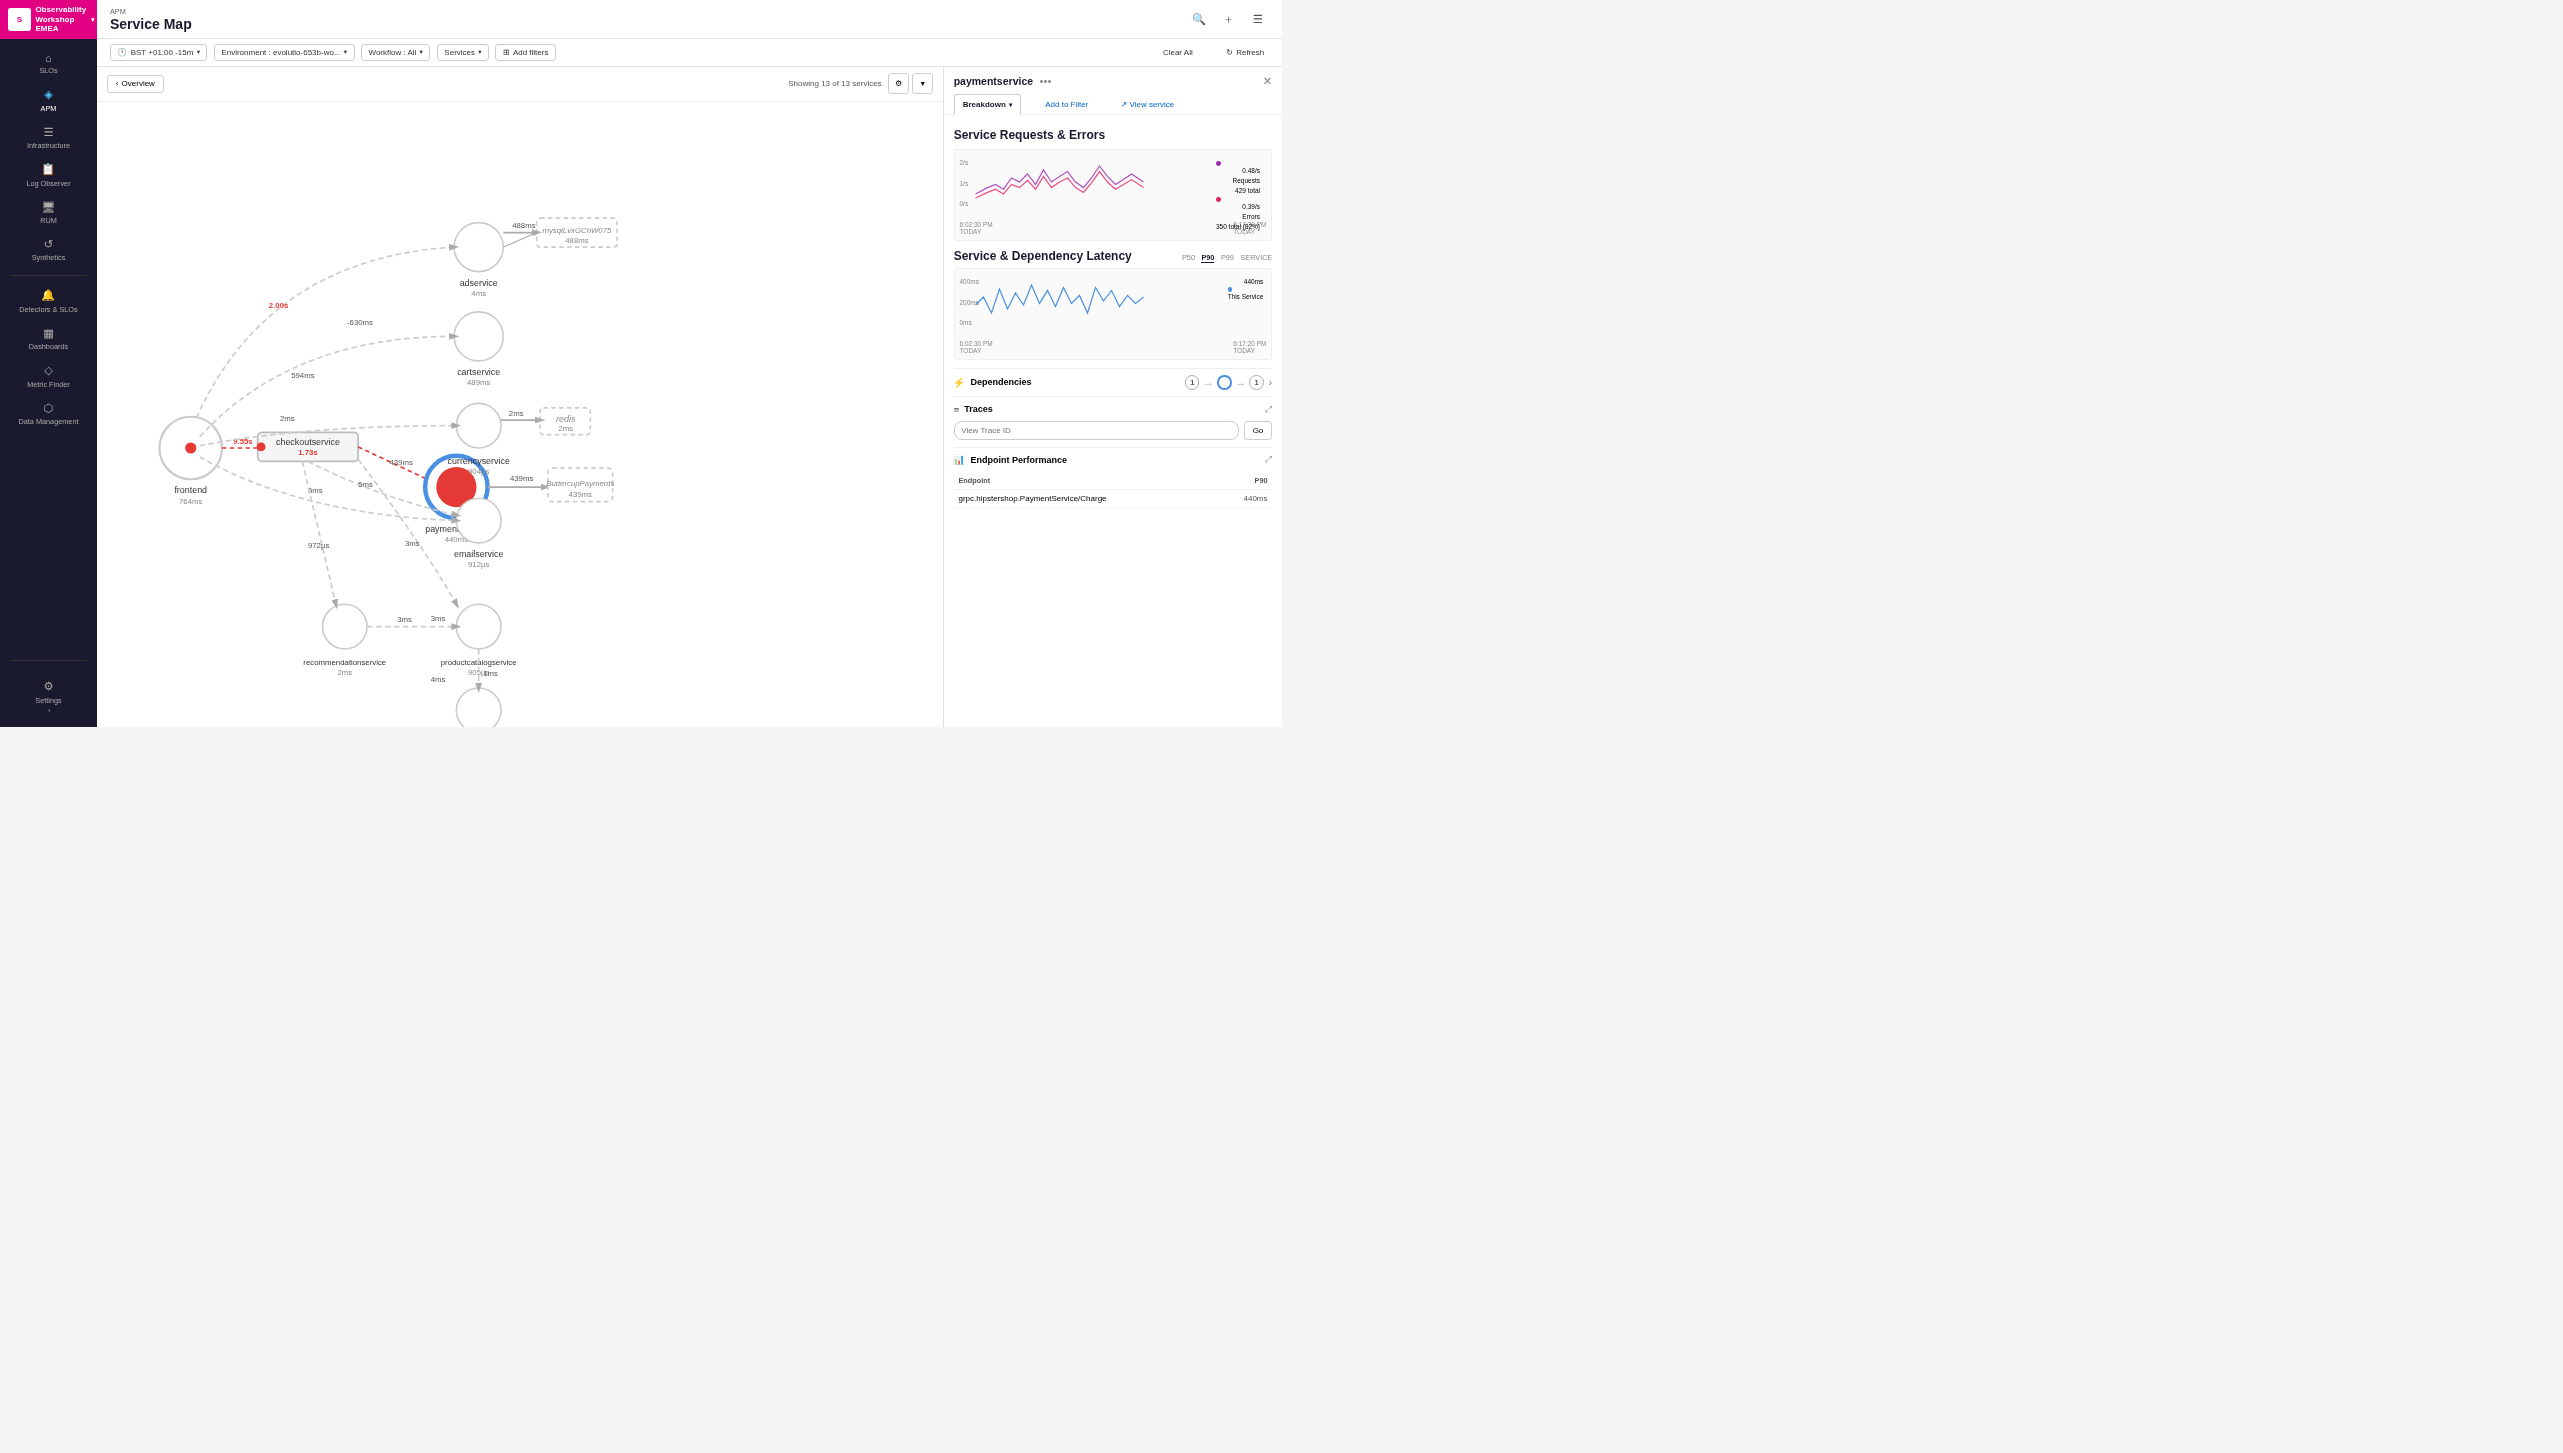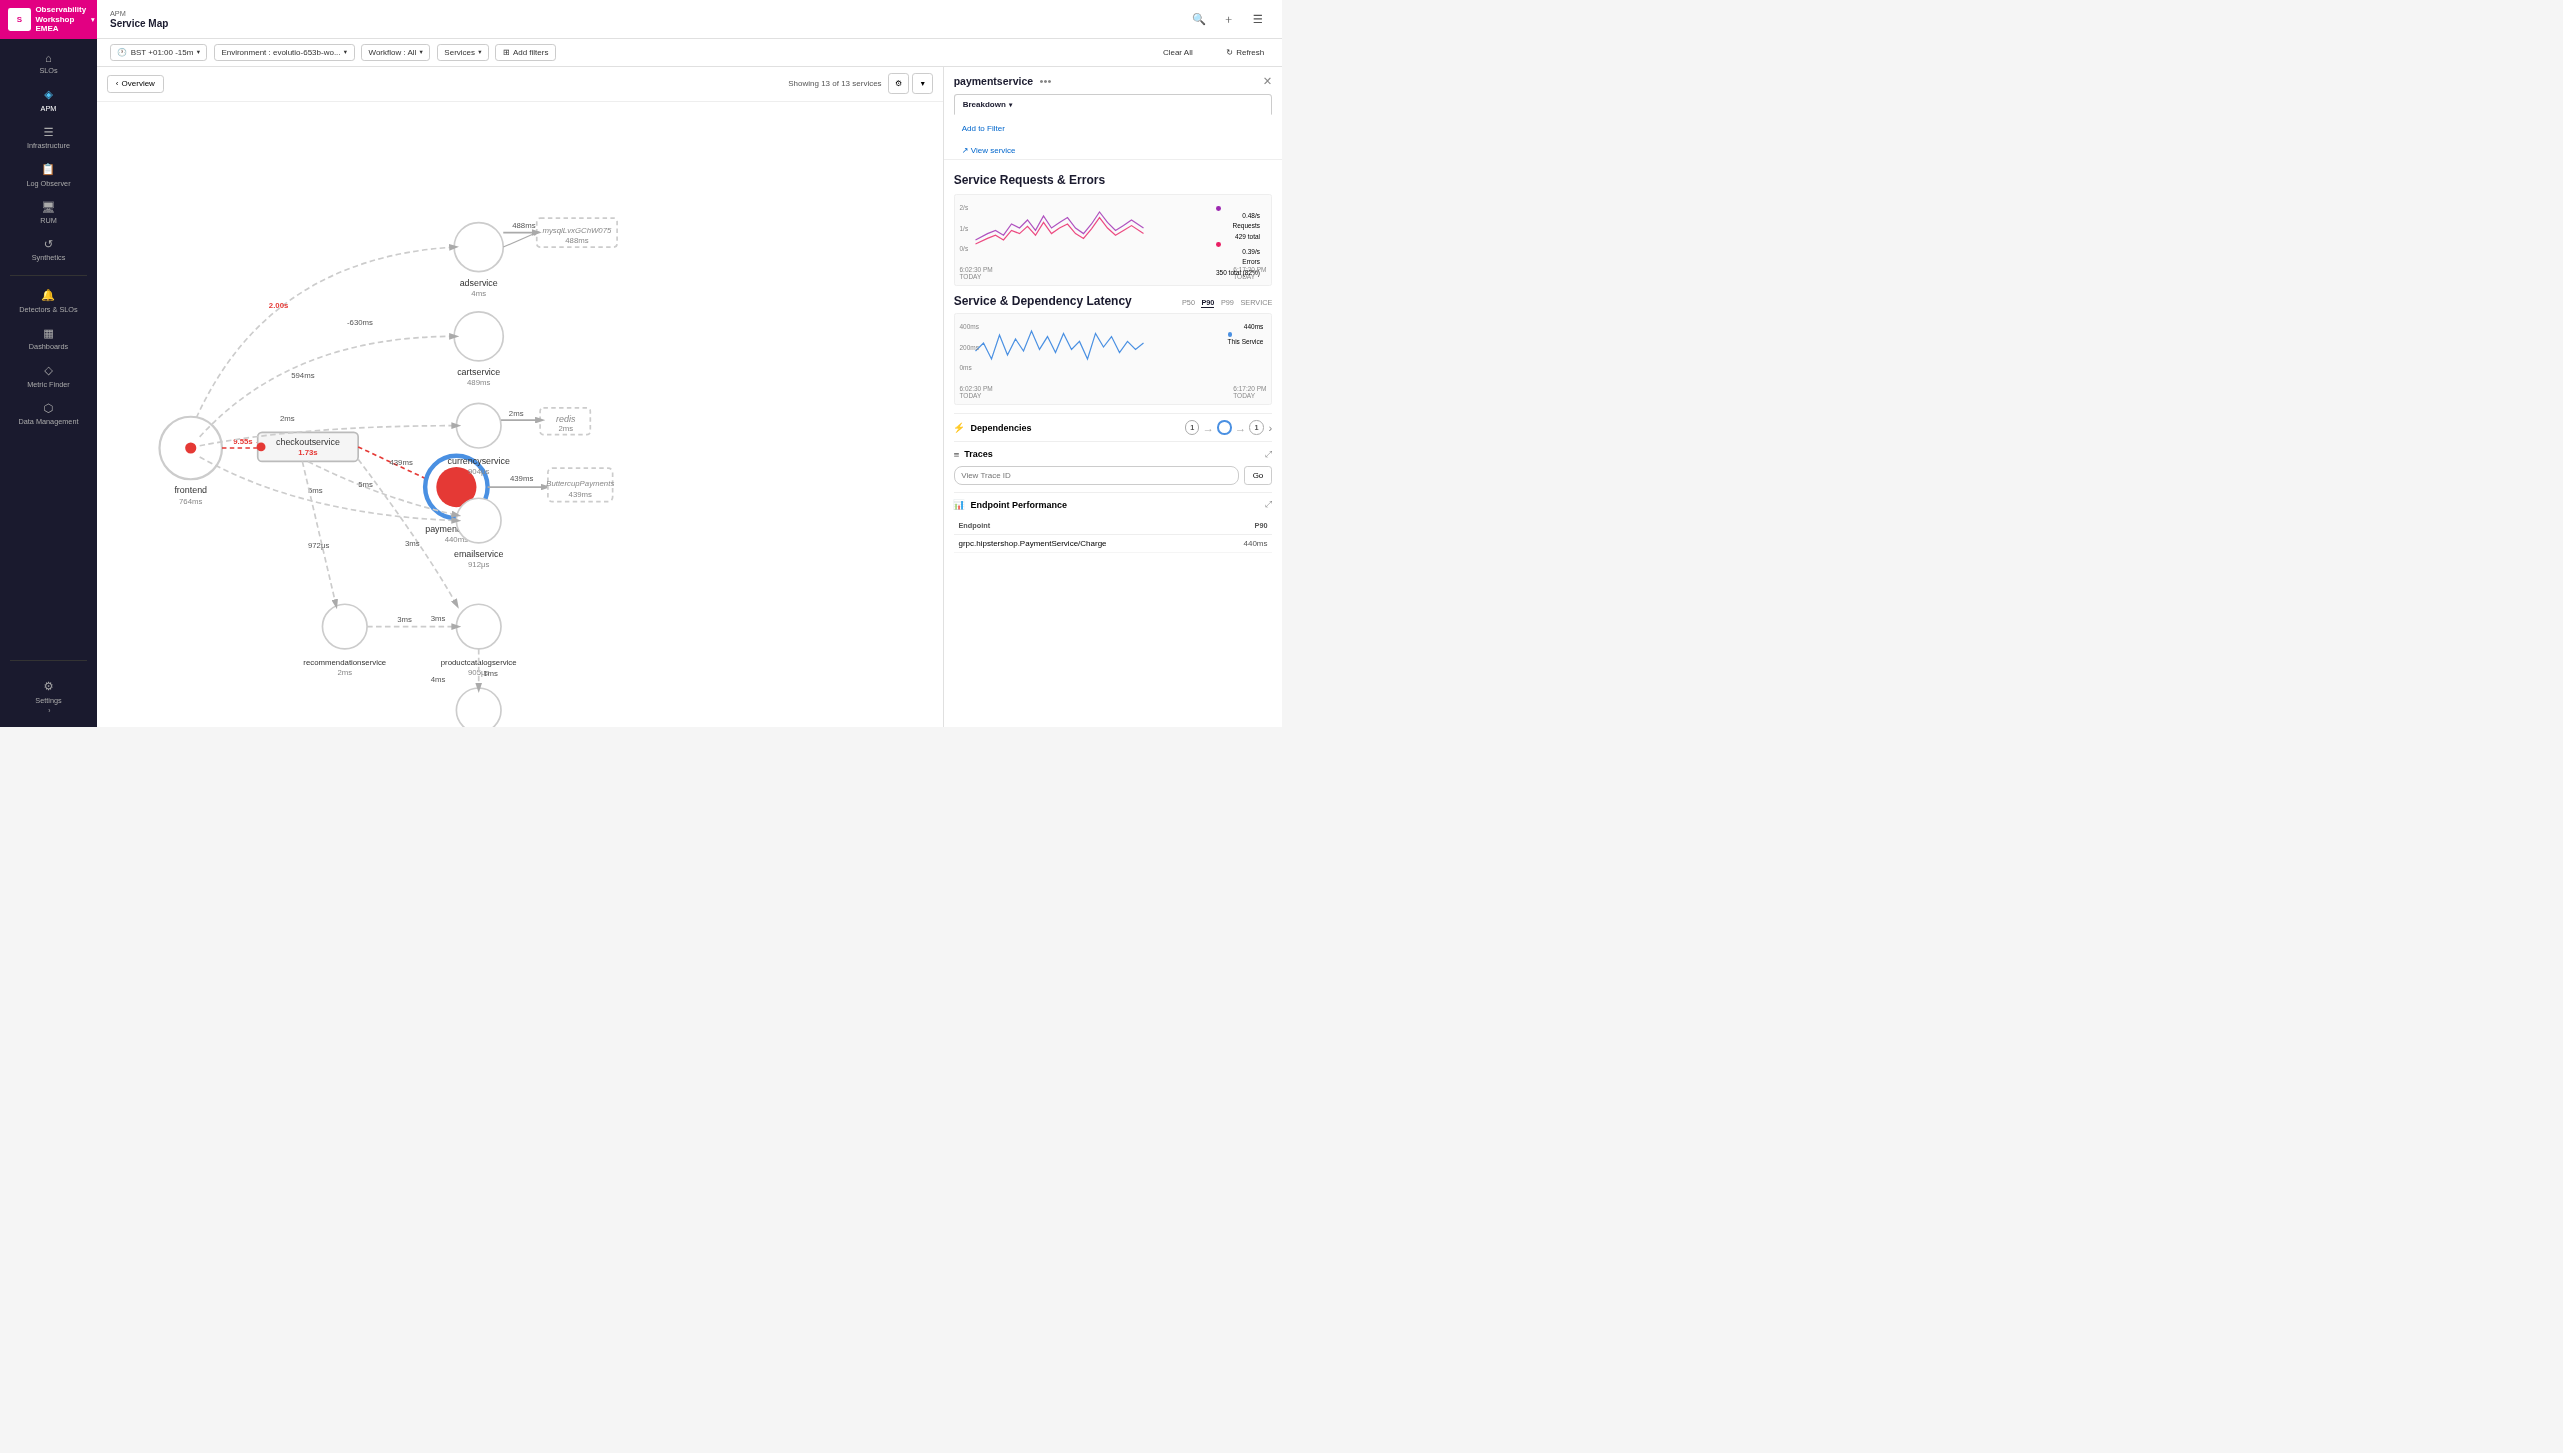--- a/index.html
+++ b/index.html
@@ -19,21 +19,21 @@
     .sidebar-item.active { color: white; }
     .sidebar-item.active .nav-icon { color: #4fc3f7; }
     .nav-icon { font-size: 11.3px; }
     .sidebar-divider { border: none; border-top: 0.8px solid #333; margin: 6.5px 9.7px; }
     .sidebar-bottom { padding: 6.5px 0; }
 
     
     .header { background: white; border-bottom: 0.8px solid #e0e0e0; padding: 0 13px; height: 39px; display: flex; align-items: center; gap: 6.5px; }
     .header-breadcrumb { display: flex; flex-direction: column; }
     .breadcrumb-top { font-size: 7.3px; color: #666; }
-    .breadcrumb-title { font-size: 10px; font-weight: 600; color: #1a1a2e; }
+    .breadcrumb-title { font-size: 14px; font-weight: 600; color: #1a1a2e; }
     .header-spacer { flex: 1; }
     .header-icon-btn { width: 22.6px; height: 22.6px; display: flex; align-items: center; justify-content: center; border: none; background: none; cursor: pointer; color: #555; font-size: 11.3px; }
 
     
     .toolbar { background: white; border-bottom: 0.8px solid #e0e0e0; padding: 4.8px 13px; display: flex; align-items: center; gap: 6.5px; flex-wrap: wrap; }
     .toolbar-btn { display: flex; align-items: center; gap: 3.2px; padding: 3.2px 6.5px; border: 0.8px solid #ccc; border-radius: 3.2px; background: white; cursor: pointer; font-size: 8px; color: #333; white-space: nowrap; }
     .toolbar-btn .caret { font-size: 6.5px; }
     .toolbar-spacer { flex: 1; }
     .toolbar-right { display: flex; gap: 24px; align-items: center; }
     .toolbar-text-btn { background: none; border: none; cursor: pointer; font-size: 8px; color: #333; display: flex; align-items: center; gap: 3.2px; padding: 3.2px 4.8px; }
@@ -53,21 +53,21 @@
     
     .map-svg { width: 100%; height: calc(100% - 35px); }
 
     
     .right-panel { width: 339px; background: white; border-left: 0.8px solid #e0e0e0; display: flex; flex-direction: column; overflow: hidden; flex-shrink: 0; }
     .panel-header { padding: 8px 9.7px 0; border-bottom: 0.8px solid #eee; }
     .panel-title-row { display: flex; align-items: center; gap: 6.5px; margin-bottom: 6.5px; }
     .panel-title { font-size: 10.5px; font-weight: 600; color: #1a1a2e; }
     .panel-menu-dots { color: #888; cursor: pointer; font-size: 11.3px; }
     .panel-close { margin-left: auto; background: none; border: none; cursor: pointer; color: #888; font-size: 11.3px; }
-    .panel-tabs { display: flex; gap: 4px; margin-bottom: -0.8px; flex-direction: column; }
+    .panel-tabs { display: flex; gap: 16px; margin-bottom: -0.8px; }
     .panel-tab { padding: 4.8px 8px; font-size: 8px; cursor: pointer; border: 0.8px solid transparent; border-radius: 3.2px 3.2px 0 0; display: flex; align-items: center; gap: 3.2px; }
     .panel-tab.active { background: white; border-color: #ccc; border-bottom-color: white; font-weight: 600; color: #1a1a2e; }
     .panel-tab.link { color: #0066cc; font-size: 8px; background: none; border: none; cursor: pointer; padding: 4.8px 8px; }
     .panel-tab.view-svc { color: #0066cc; font-size: 8px; background: none; border: none; cursor: pointer; padding: 4.8px 8px; display: flex; align-items: center; gap: 2.4px; }
 
     
     .panel-content { flex: 1; overflow-y: auto; padding: 8px 9.7px; }
     .panel-section-title { font-size: 12px; font-weight: 600; color: #1a1a2e; margin-bottom: 6.5px; margin-top: 4.8px; }
     .chart-area { background: #fafafa; border: 0.8px solid #eee; border-radius: 2.4px; padding: 4.8px; margin-bottom: 8px; position: relative; }
     .chart-legend { position: absolute; right: 6.5px; top: 6.5px; font-size: 6.5px; line-height: 1.6; text-align: right; }

